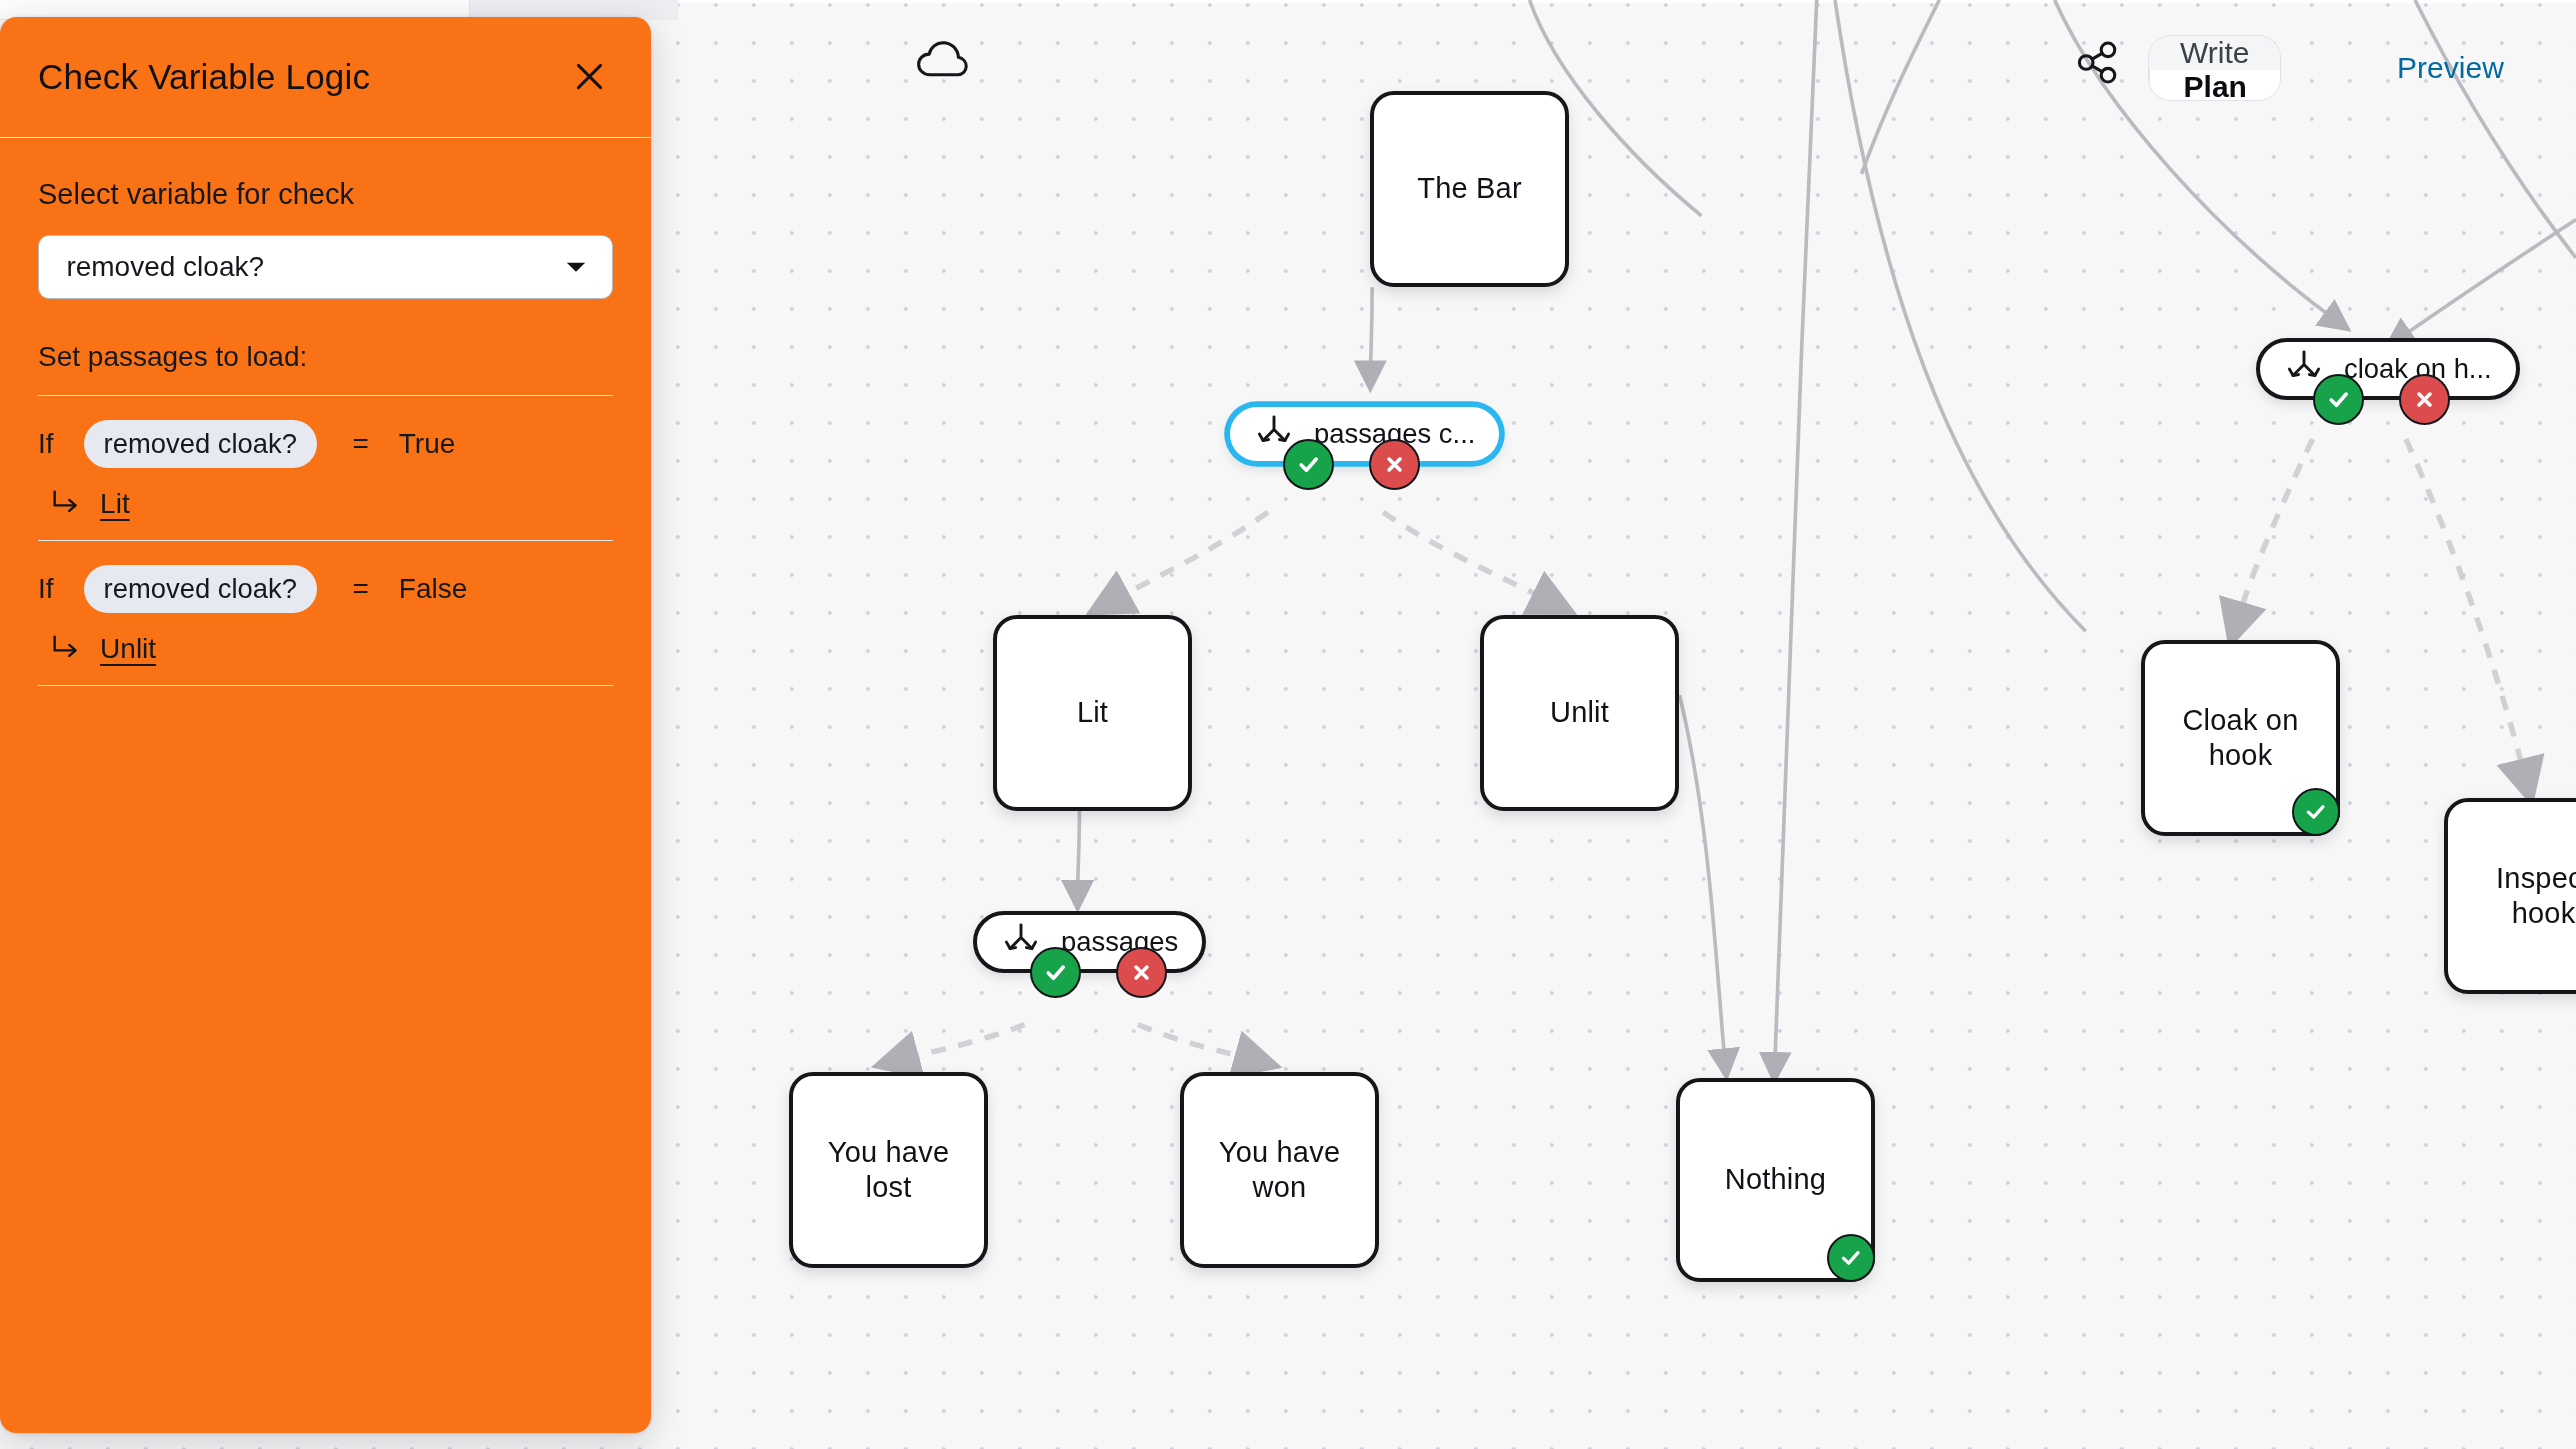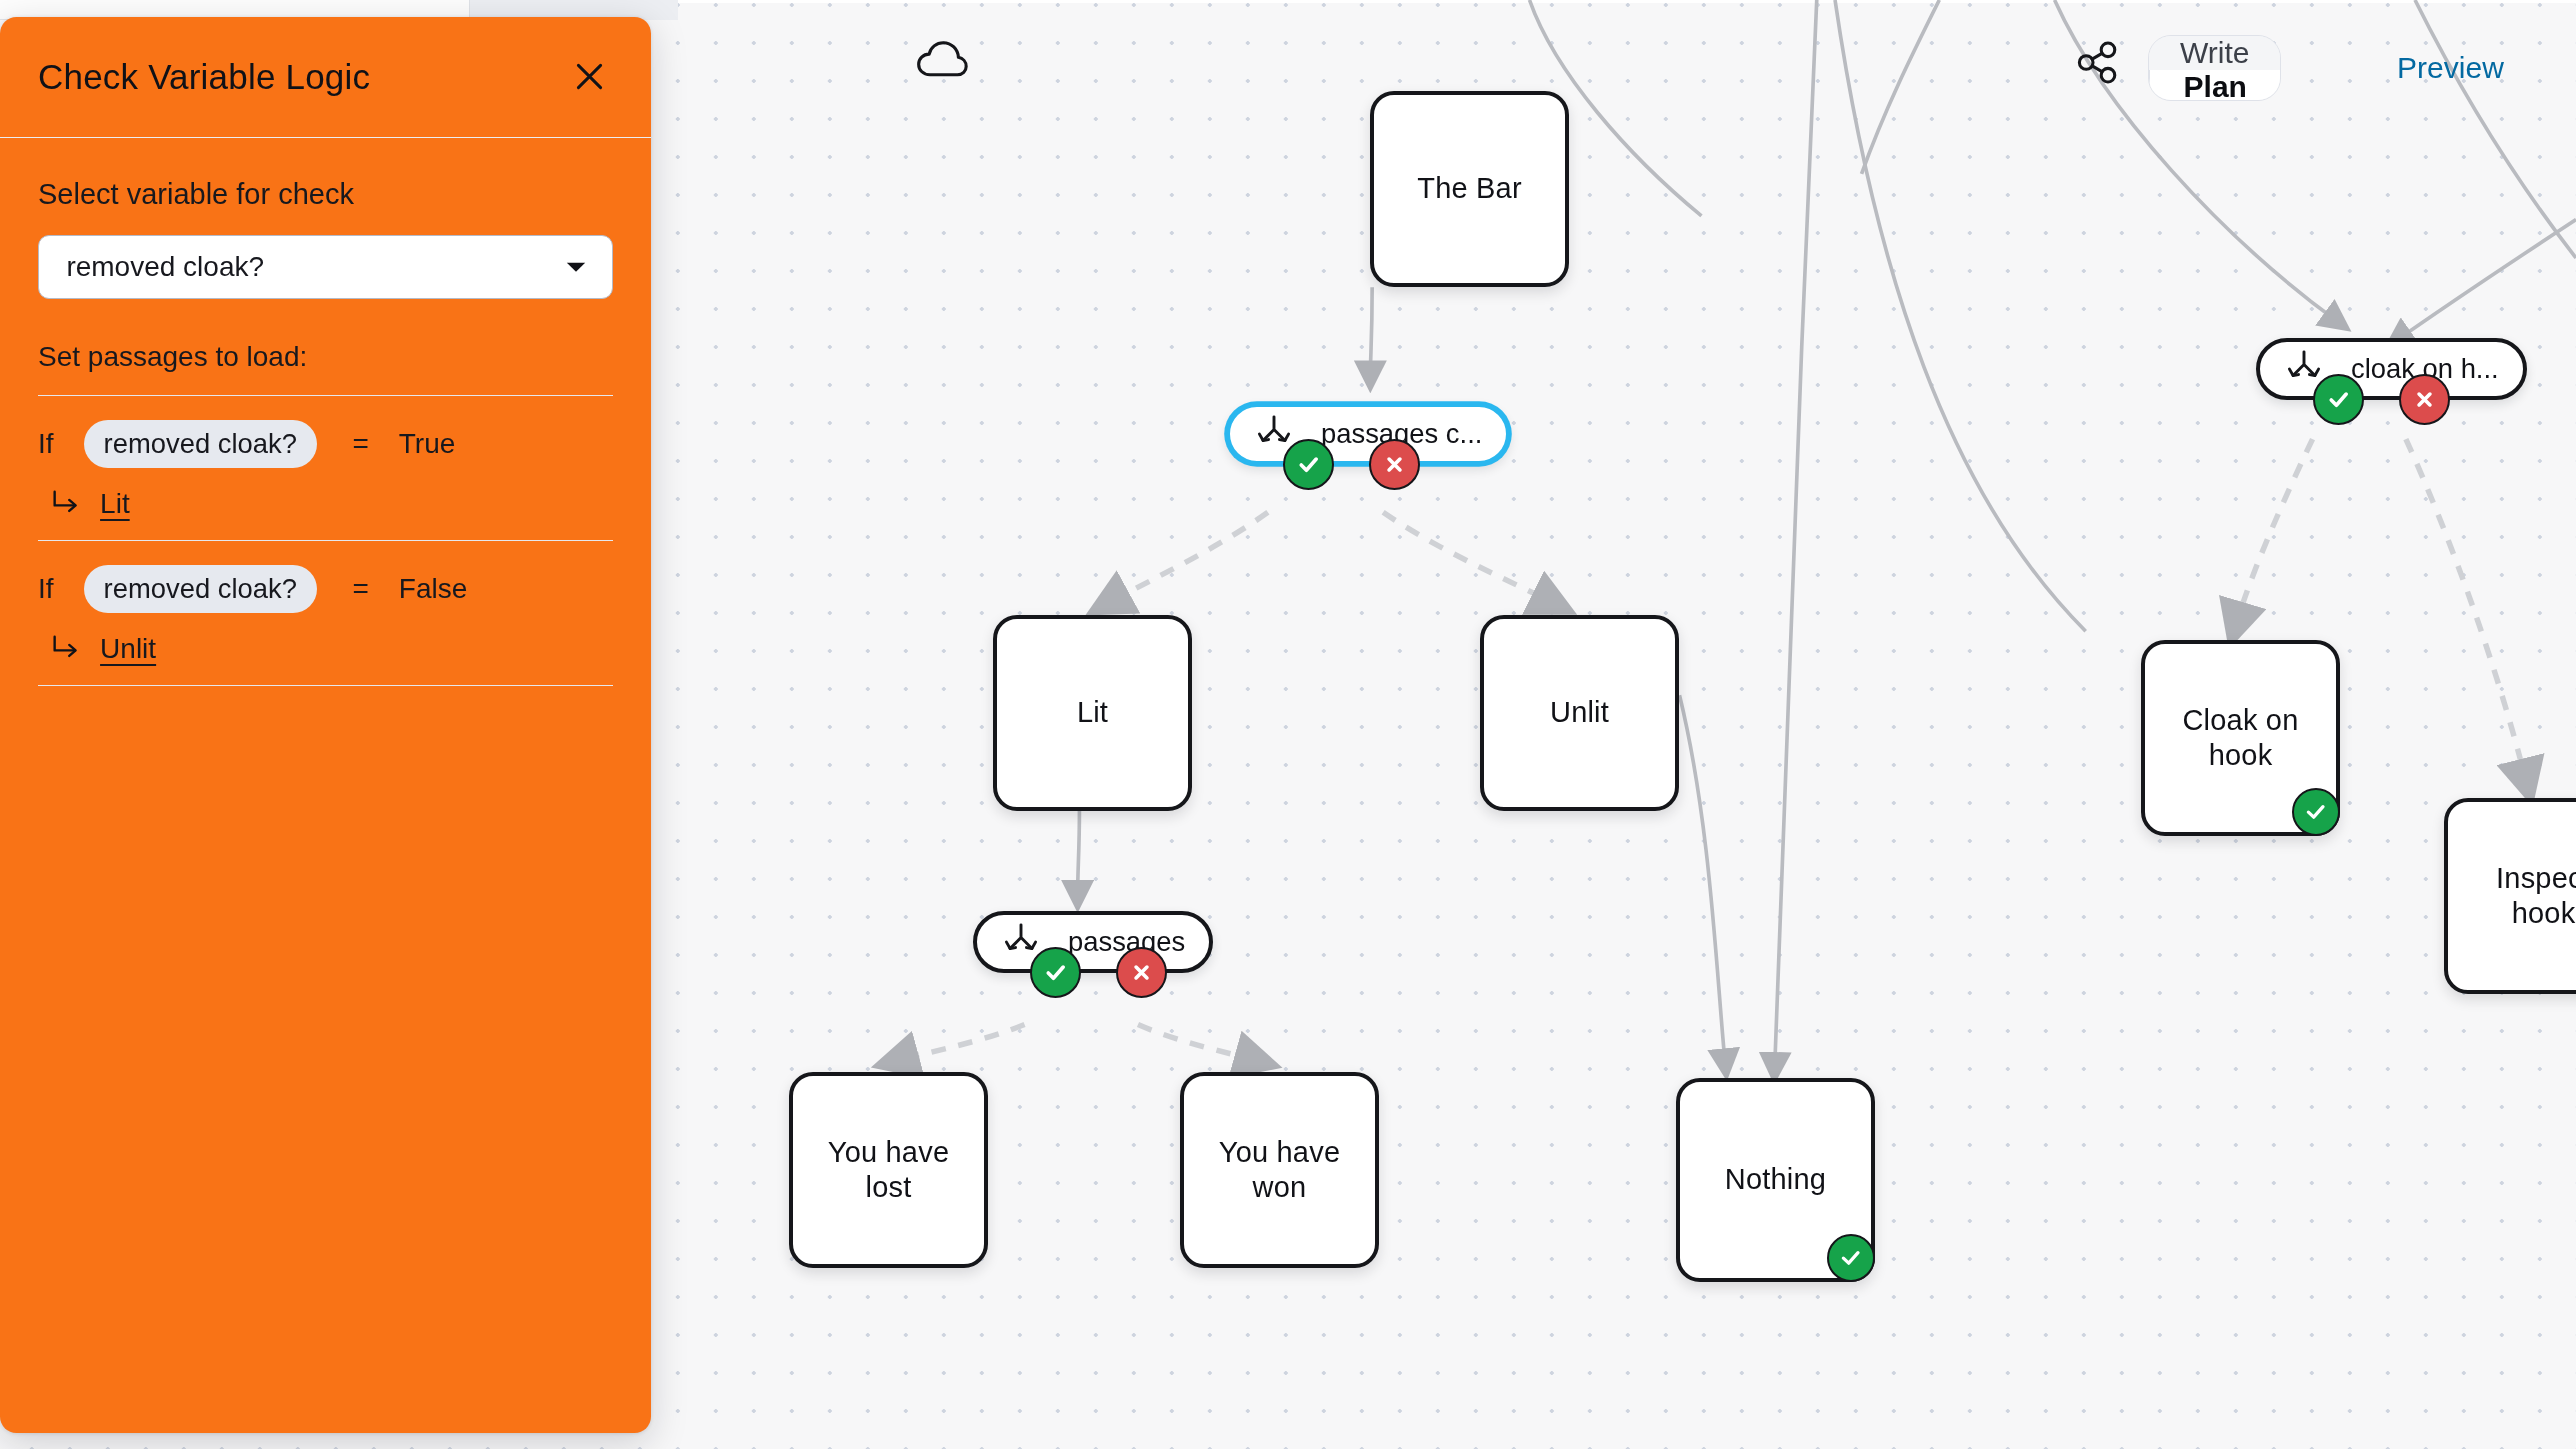--- a/index.html
+++ b/index.html
@@ -67,21 +67,21 @@
   
   .node .badge-corner { width: 48px; height: 48px; right: -3.7px; bottom: -3.7px; }
 
   
   .cond {
     position: absolute;
     background: #ffffff;
     border: 4.6px solid #15161a;
     border-radius: 914px;
     height: 62px;
-    display: flex; align-items: center; gap: 27px;
+    display: flex; align-items: center; gap: 20px;
     padding: 0 24px;
     font-size: 27.4px;
     color: #111217;
     box-shadow: 0 4.6px 11px rgba(20,22,30,.12);
   }
   .cond.selected { border-color: #2ab7ef; box-shadow: 0 0 0 1.8px #2ab7ef, 0 4.6px 11px rgba(20,22,30,.12); }
   .cond .cond-label { white-space: nowrap; }
   .cond .branch-icon { flex: 0 0 auto; }
   .cond .badge-ok { width: 51px; height: 51px; left: 53px; bottom: -29px; }
   .cond .badge-no { width: 51px; height: 51px; left: 139px; bottom: -29px; }

